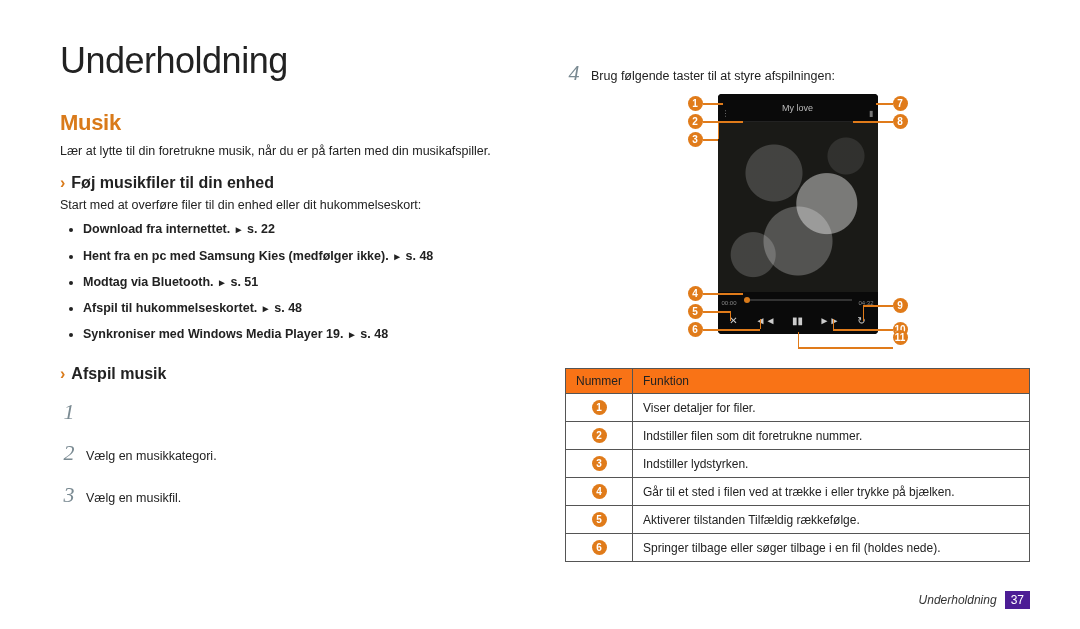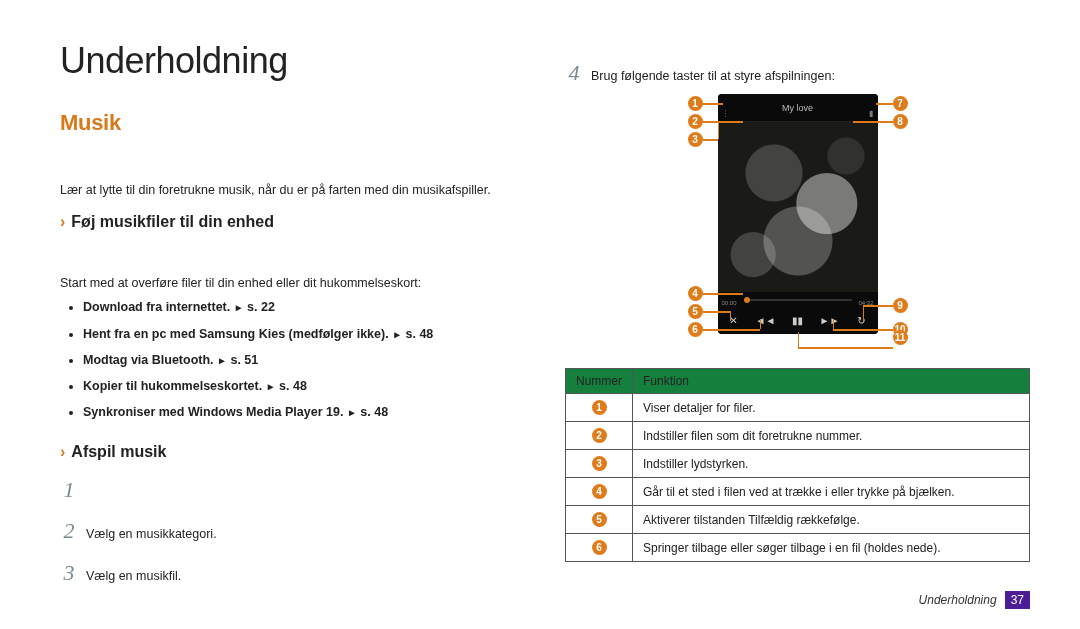--- a/index.html
+++ b/index.html
@@ -5,21 +5,21 @@
   * { box-sizing: border-box; margin: 0; padding: 0; }
   html, body { width: 1080px; height: 629px; background: #fff; font-family: "Segoe UI", "Helvetica Neue", Arial, sans-serif; color: #222; }
   .page { display: flex; padding: 40px 50px 20px 60px; gap: 40px; height: 100%; position: relative; }
   .col { flex: 1; display: flex; flex-direction: column; }
   .col-left { max-width: 480px; }
   .col-right { max-width: 500px; }
   .h1 { font-size: 36px; font-weight: 400; color: #222; margin-bottom: 20px; letter-spacing: -0.5px; }
   .h2 { font-size: 22px; font-weight: 600; color: #d97a1a; margin: 8px 0 6px 0; letter-spacing: -0.3px; }
   .h3 { font-size: 16px; font-weight: 700; color: #222; margin: 14px 0 4px 0; display: flex; align-items: center; gap: 6px; }
   .h3 .chev { color: #d97a1a; font-weight: 700; font-size: 16px; }
-  .body { font-size: 12.5px; line-height: 1.45; margin-top: 39px; }
+  .body { font-size: 12.5px; line-height: 1.45; }
   ul.bullets { list-style: disc; padding-left: 18px; font-size: 12.5px; line-height: 1.7; }
   ul.bullets li { margin: 5px; font-weight: bold; }
   .tri { font-size: 10px; vertical-align: baseline; }
   ol.numbered { list-style: none; padding: 0; margin-top: 4px; }
   ol.numbered li { display: flex; align-items: baseline; gap: 8px; font-size: 12.5px; line-height: 1.9; }
   .num { font-family: "Brush Script MT", "Apple Chancery", cursive; font-style: italic; font-size: 22px; color: #7a8a92; width: 18px; text-align: center; }
   .bold { font-weight: 700; }
   
   .step4-row { display: flex; gap: 8px; align-items: baseline; font-size: 12.5px; margin-top: 20px; }
   .step4-row .num { margin-top: 0; }
@@ -42,21 +42,21 @@
   .phone-progress .tl { position: absolute; left: 4px; bottom: 0; color: #888; font-size: 6px; }
   .phone-progress .tr { position: absolute; right: 4px; bottom: 0; color: #888; font-size: 6px; }
   .phone-controls { position: absolute; bottom: 0; left: 0; right: 0; height: 28px; background: #0a0a0a; display: flex; align-items: center; color: #ccc; font-size: 8px; }
   .phone-controls .c { flex: 1; text-align: center; }
   .phone-controls .icon-txt { font-size: 10px; }
   
   .callout { position: absolute; width: 15px; height: 15px; background: #e07b1a; border-radius: 50%; color: #fff; font-size: 10px; font-weight: 700; display: flex; align-items: center; justify-content: center; }
   .lead { position: absolute; background: #e07b1a; }
   
   table.func { width: 100%; border-collapse: collapse; font-size: 12px; }
-  table.func th { background: #15803d; font-weight: 400; text-align: left; padding: 5px 10px; border: 1px solid #555; }
+  table.func th { background: #f97316; font-weight: 400; text-align: left; padding: 5px 10px; border: 1px solid #555; }
   table.func td { padding: 6px 10px; border: 1px solid #555; vertical-align: middle; }
   table.func td.idx { text-align: center; width: 60px; }
   .tbl-bullet { display: inline-flex; width: 15px; height: 15px; background: #e07b1a; border-radius: 50%; color: #fff; font-size: 10px; font-weight: 700; align-items: center; justify-content: center; }
   
   .footer { position: absolute; bottom: 20px; right: 50px; display: flex; align-items: center; gap: 8px; }
   .footer .section { font-style: italic; font-size: 12px; color: #333; }
   .footer .pg { background: #4c1d95; color: #fff; font-size: 12px; padding: 2px 6px; }
 </style>
 </head>
 <body>
@@ -84,21 +84,21 @@
         <span>Hent fra en pc med Samsung Kies (medfølger ikke).</span>
         <span class="tri">►</span>
         <span>s. 48</span>
       </li>
       <li>
         <span>Modtag via Bluetooth.</span>
         <span class="tri">►</span>
         <span>s. 51</span>
       </li>
       <li>
-        <span>Kopier til hukommelseskortet.</span>
+        <span>Afspil til hukommelseskortet.</span>
         <span class="tri">►</span>
         <span>s. 48</span>
       </li>
       <li>
         <span>Synkroniser med Windows Media Player 19.</span>
         <span class="tri">►</span>
         <span>s. 48</span>
       </li>
     </ul>
 

